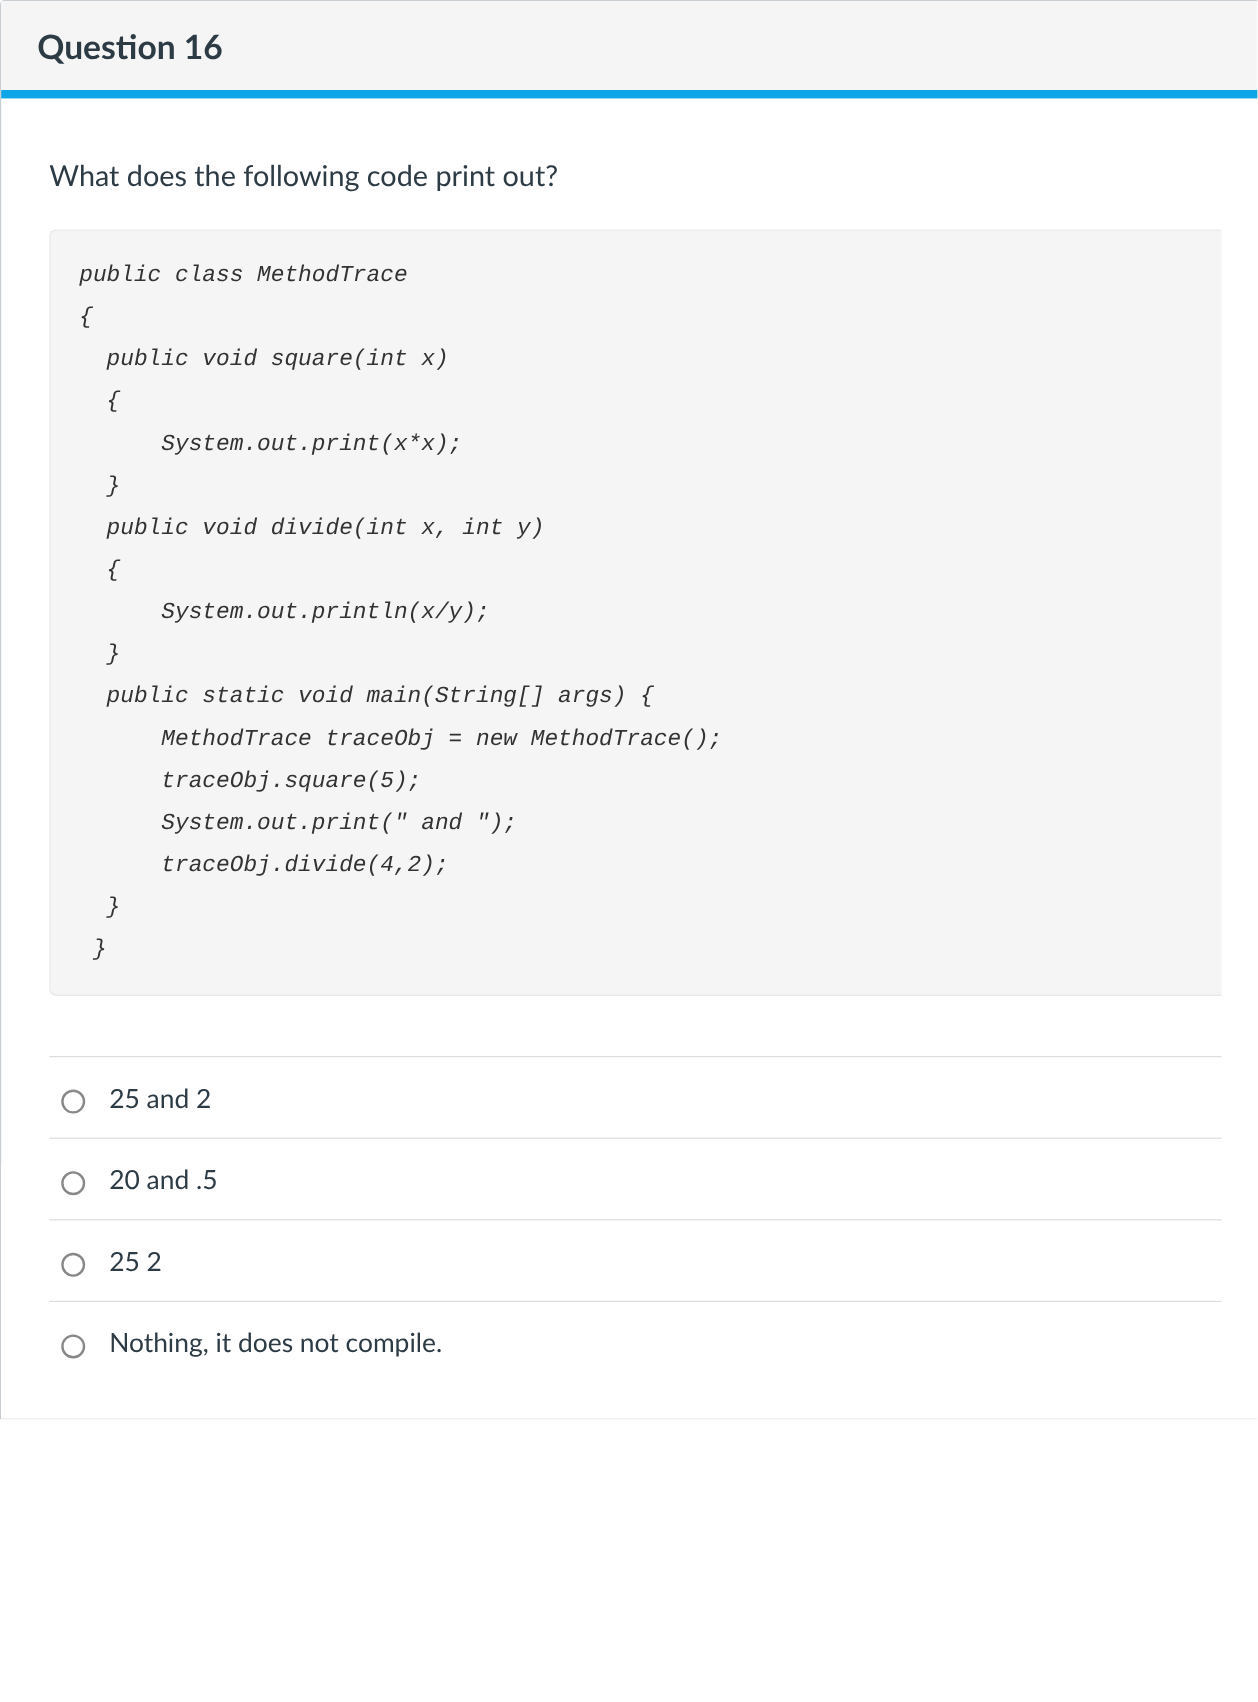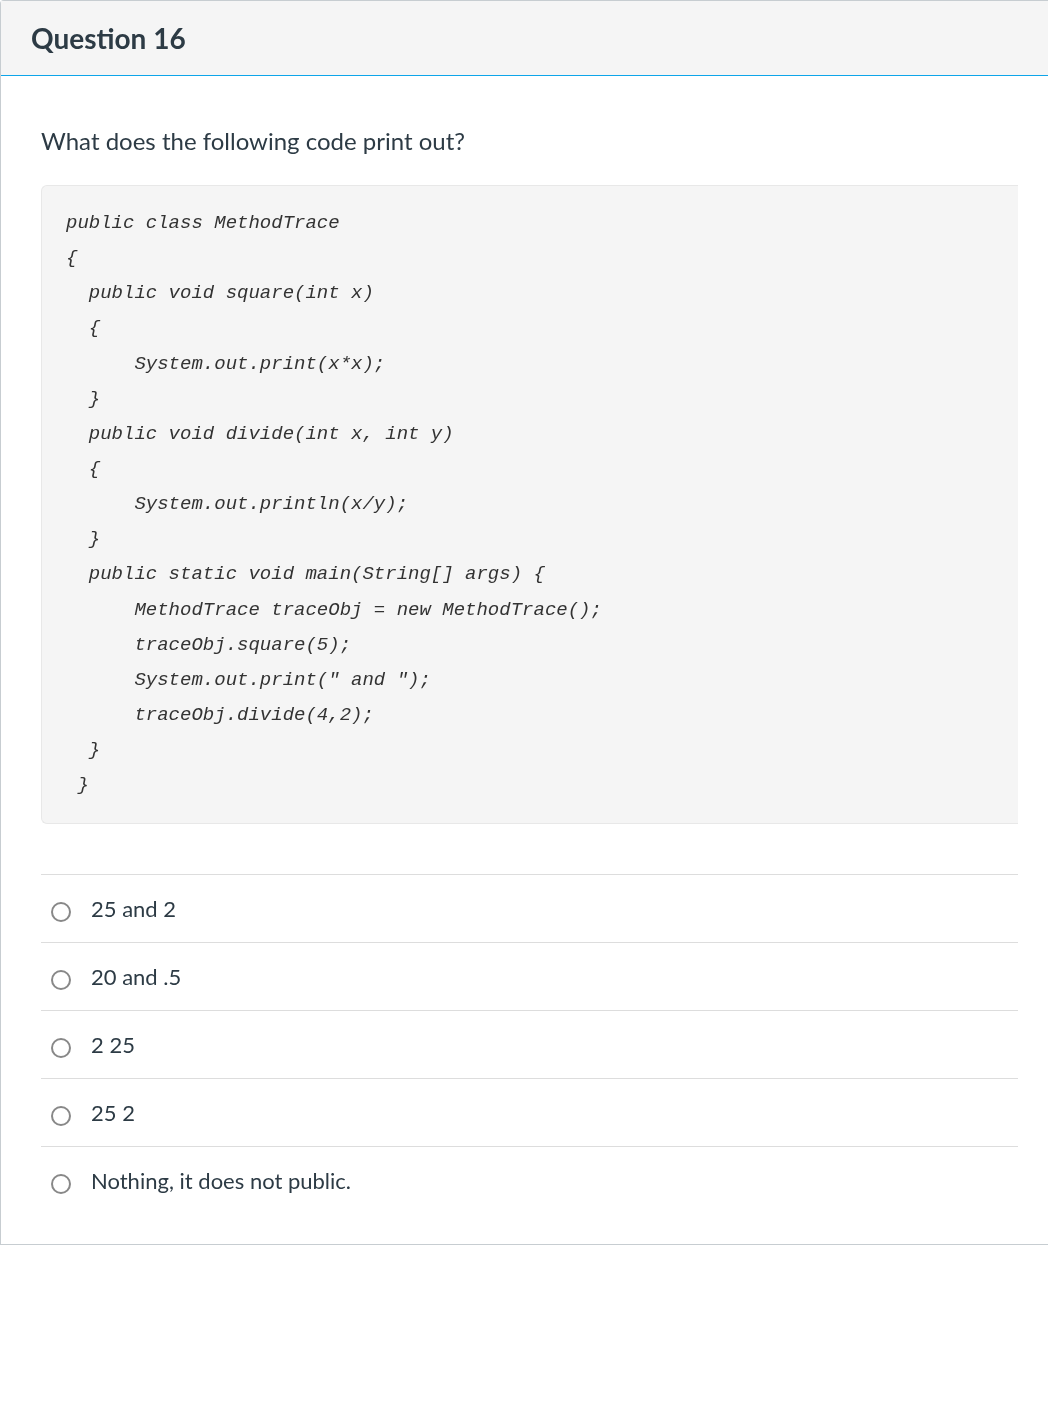--- a/index.html
+++ b/index.html
@@ -12,21 +12,21 @@
     width: 1048px;
   }
   .question-card {
     border: 1px solid #c7cdd1;
     border-radius: 4px 0 0 0;
     border-right: none;
     overflow: visible;
   }
   .question-header {
     background: #f5f5f5;
-    border-bottom: 1px solid #0ea5e9;
+    border-bottom: 7px solid #0ea5e9;
     padding: 20px 30px;
   }
   .question-header h2 {
     margin: 0;
     font-size: 28px;
     font-weight: 700;
     color: #2d3b45;
   }
   .question-body {
     padding: 50px 30px 30px 40px;
@@ -109,25 +109,21 @@
       <div class="answer-row">
         <span class="radio"></span>
         <span class="answer-label">25 and 2</span>
       </div>
       <div class="answer-row">
         <span class="radio"></span>
         <span class="answer-label">20 and .5</span>
       </div>
       <div class="answer-row">
         <span class="radio"></span>
-        <span class="answer-label">2 25</span>
-      </div>
-      <div class="answer-row">
-        <span class="radio"></span>
         <span class="answer-label">25 2</span>
       </div>
       <div class="answer-row">
         <span class="radio"></span>
-        <span class="answer-label">Nothing, it does not public.</span>
+        <span class="answer-label">Nothing, it does not compile.</span>
       </div>
     </div>
   </div>
 </div>
 
 </body></html>

